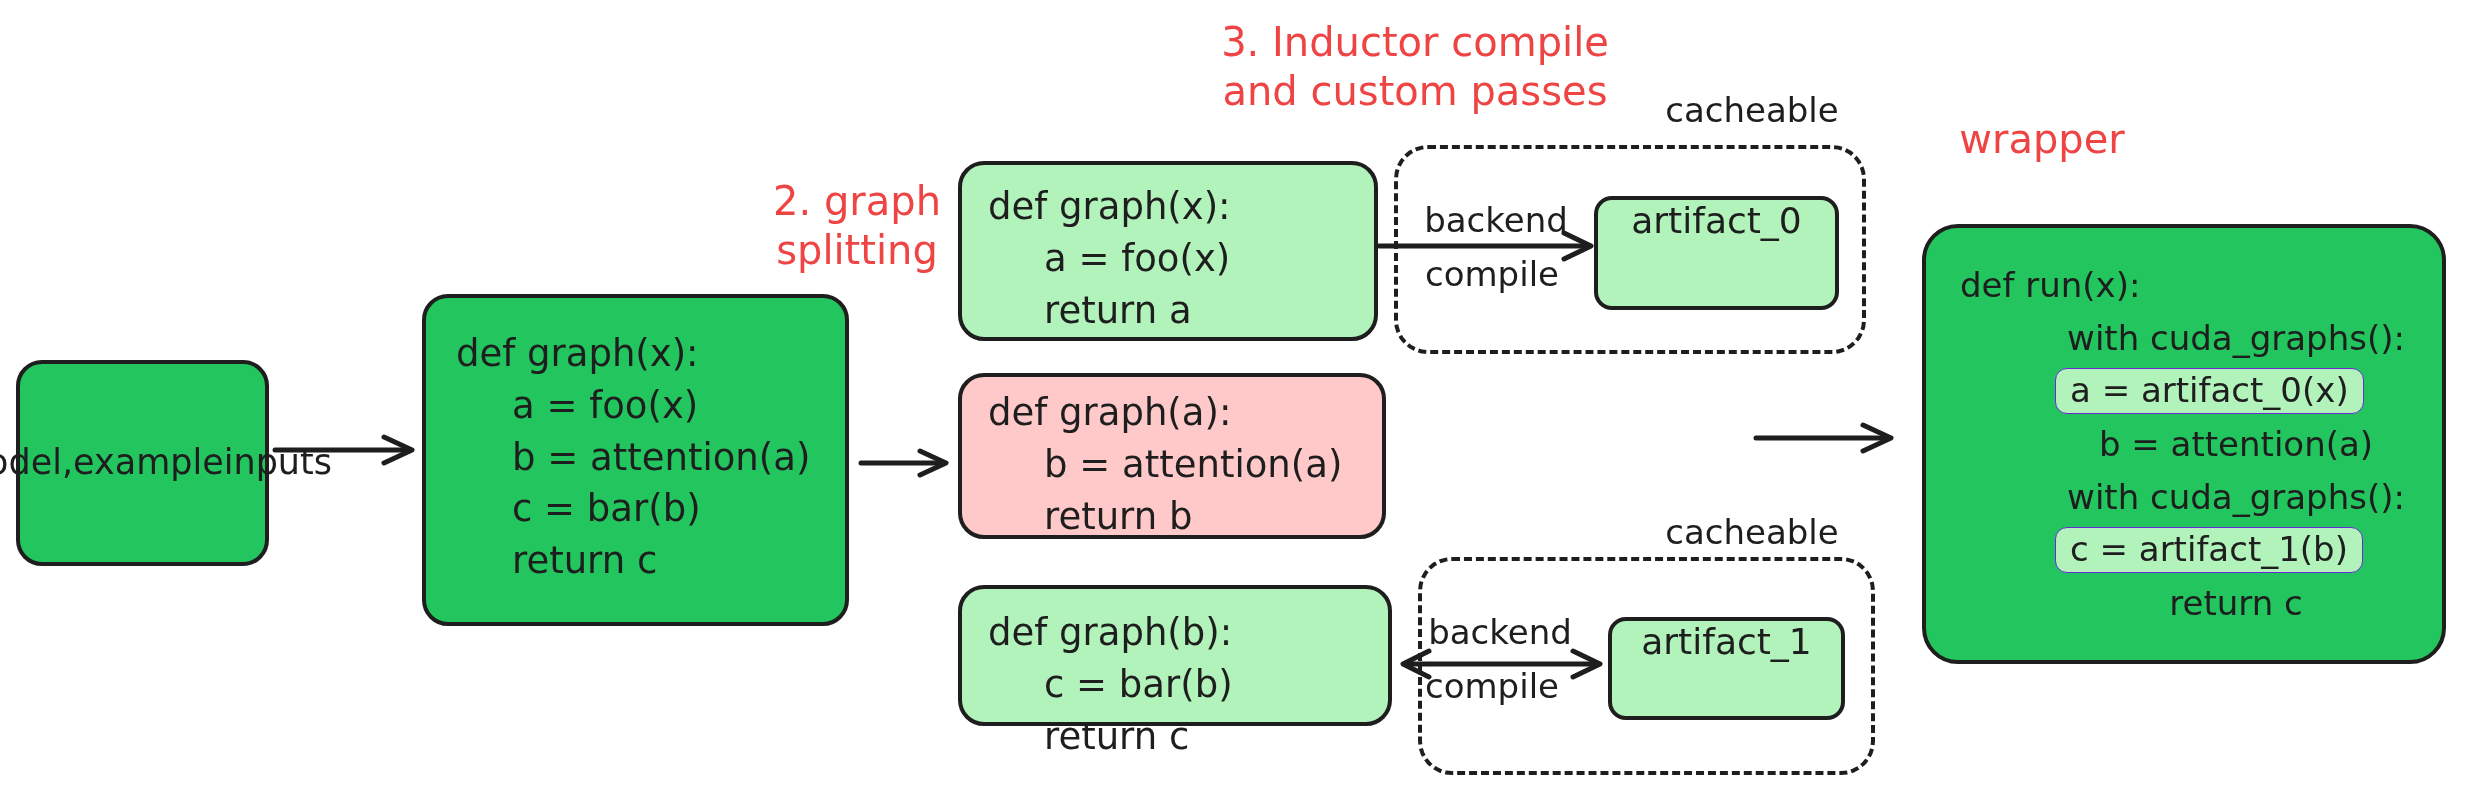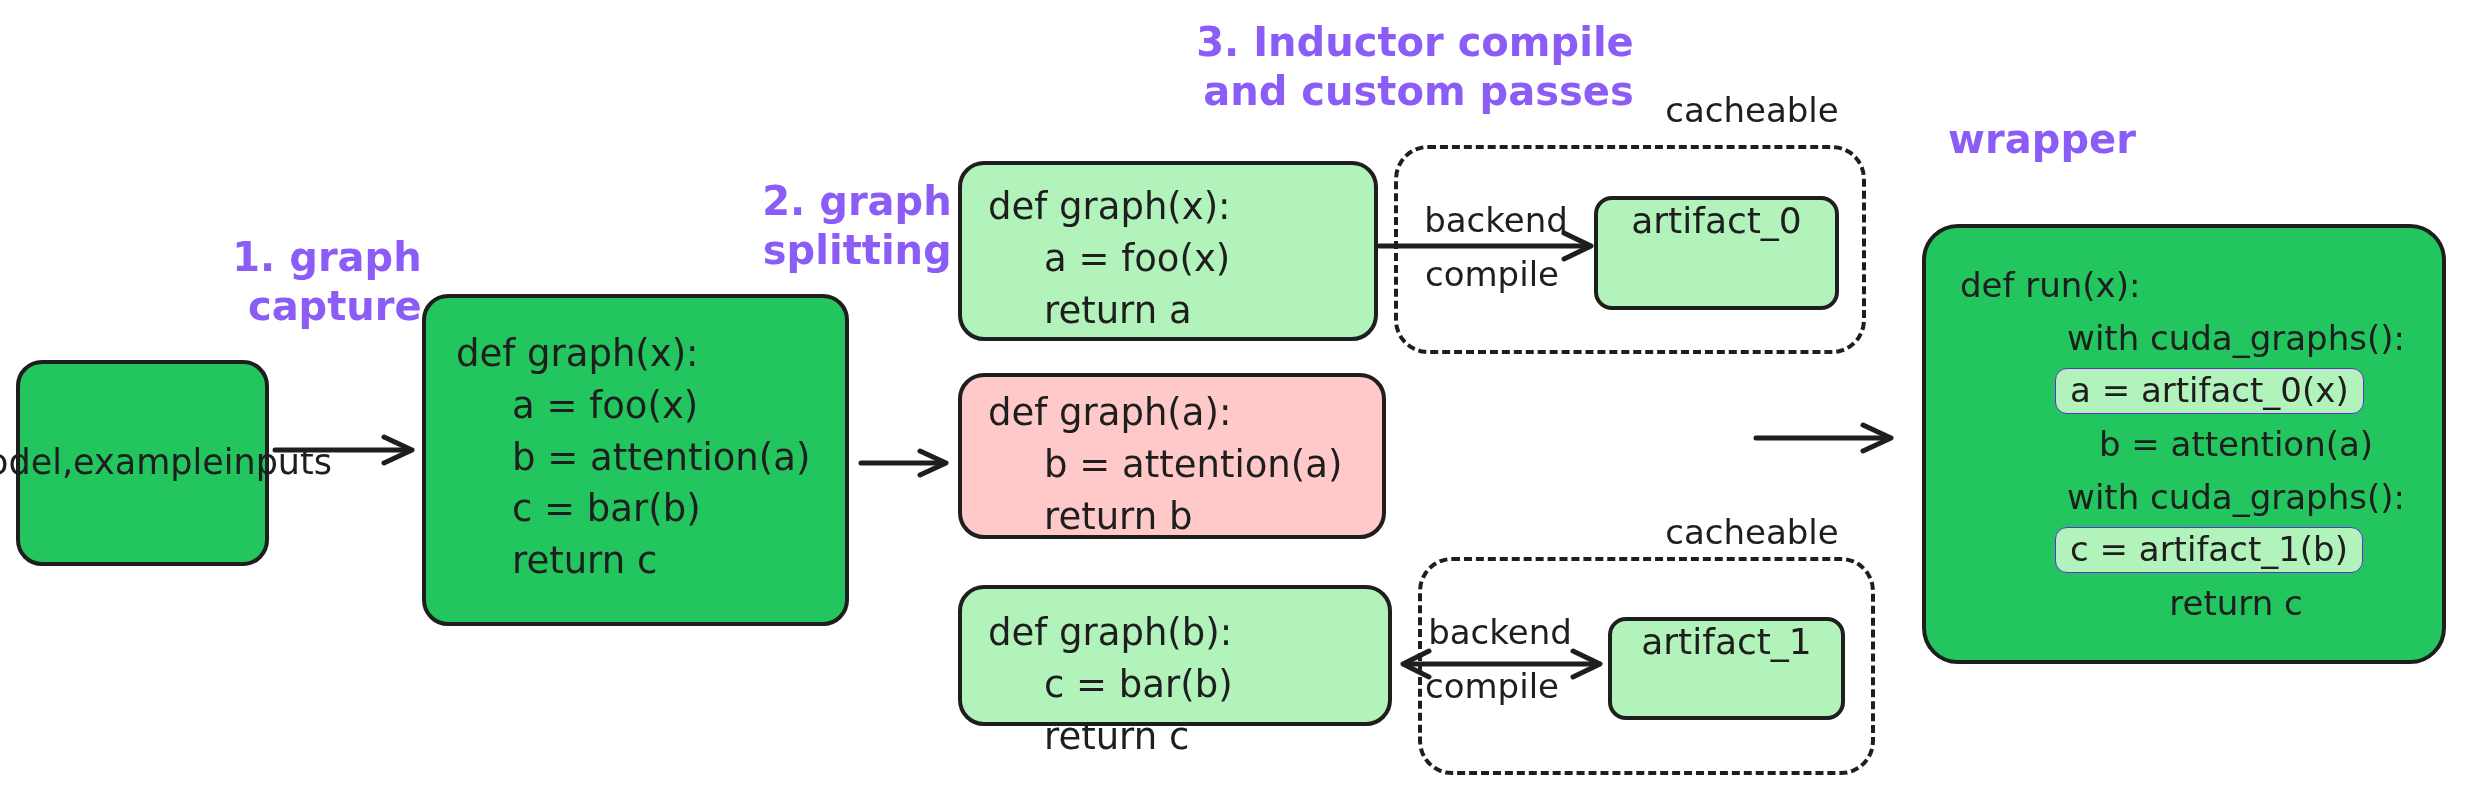--- a/index.html
+++ b/index.html
@@ -11,25 +11,25 @@
     background: #ffffff;
     font-family: "DejaVu Sans", sans-serif;
     color: #1e1e1e;
     overflow: hidden;
   }
 
   
   .step-label {
     position: absolute;
     transform: translateX(-50%);
-    color: #8b5cf6;
-    font-weight: bold;
+    color: #ef4444;
+    font-weight: normal;
     font-size: 40px;
     line-height: 1.22;
-    text-align: right;
+    text-align: center;
     white-space: nowrap;
   }
 
   
   .box {
     position: absolute;
     border: 4px solid #1e1e1e;
     background: #22c55e;
   }
   .model-box {
@@ -101,24 +101,20 @@
     fill: none;
     stroke-linecap: round;
     stroke-linejoin: round;
   }
 </style>
 </head>
 <body>
 
 <div class="canvas">
 
-  <div class="step-label" style="left:327px; top:233px;">
-    <div>1. graph</div>
-    <div>capture</div>
-  </div>
 
   <div class="box model-box" style="left:16px; top:360px; width:253px; height:206px;">
     <div class="line">model,</div>
     <div class="line">example</div>
     <div class="line">inputs</div>
   </div>
 
   <svg class="arrow" style="left:272px; top:430px;" width="150" height="40">
     <path d="M3,20 L138,20"></path>
     <path d="M112,7 L140,20 L112,33"></path>

